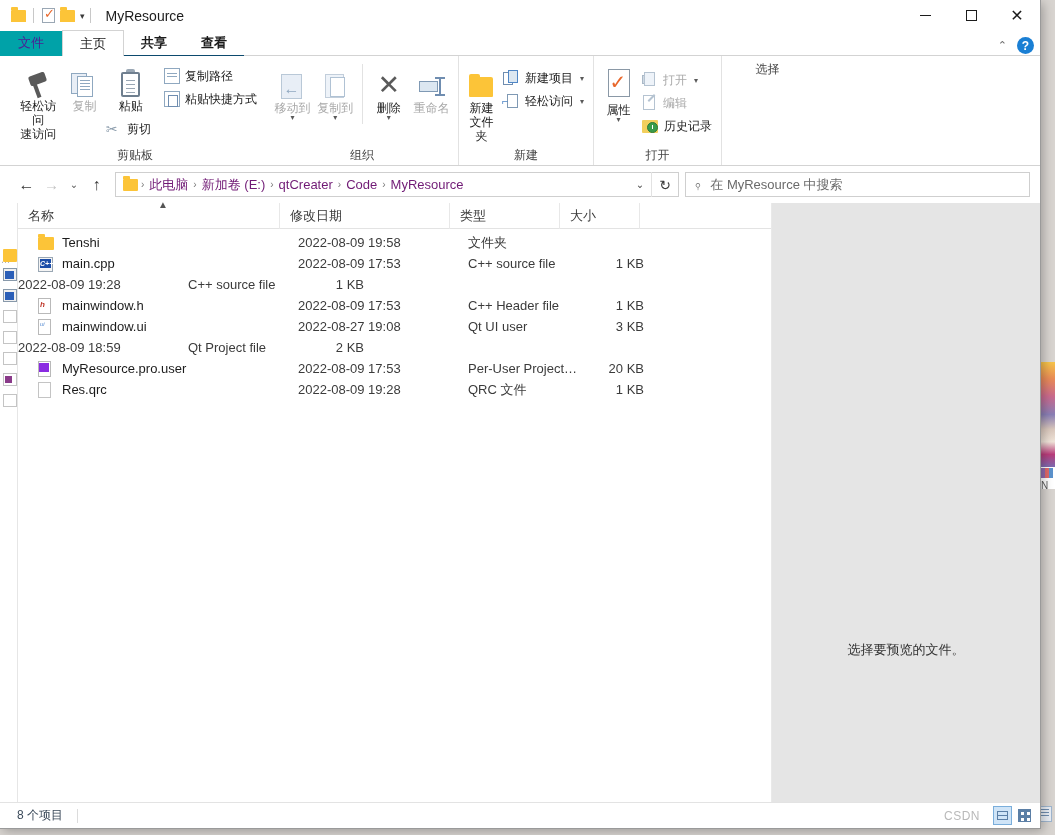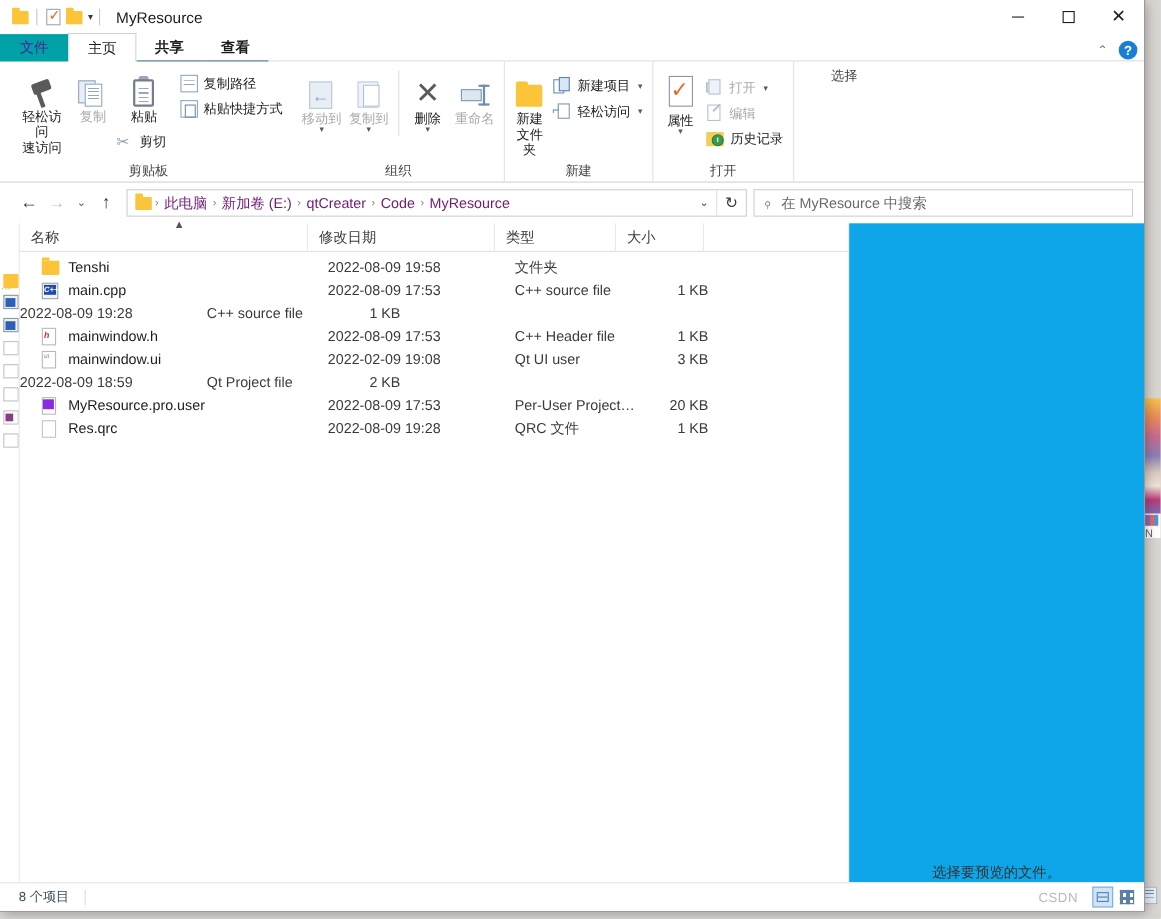--- a/index.html
+++ b/index.html
@@ -324,21 +324,21 @@
   .fi-ui { background:#fff; border:1px solid #b9b9b9; width:13px; height:16px; }
   .fi-ui .tag { position:absolute; left:1px; top:1px; font-size:6px; color:#5b8fd4; line-height:7px; }
   .fi-pro { background:#fff; border:1px solid #b9b9b9; width:13px; height:16px; }
   .fi-pro .tag { position:absolute; left:1px; top:1px; font-size:5px; color:#2e8b57; line-height:6px; }
   .fi-user { background:#fff; border:1px solid #b9b9b9; width:13px; height:16px; }
   .fi-user .tag { position:absolute; left:0px; top:1px; width:10px; height:9px; background:#8a2be2; }
   .fi-qrc { background:#fff; border:1px solid #c4c4c4; width:13px; height:16px; }
 
   .splitter { width:1px; background:#e9e9e9; flex:none; }
   .preview {
-    width:268px; background:#0ea5e9; display:flex; align-items:flex-end; justify-content:center;
+    width:268px; background:#e5e5e5; display:flex; align-items:center; justify-content:center;
     flex:none; position:relative;
   }
   .preview-text { font-size:13px; color:#333; margin-top:295px; }
 
   
   .statusbar {
     height:26px; border-top:1px solid #e3e3e3; display:flex; align-items:center;
     padding-left:17px; flex:none; position:relative; background:#fff;
   }
   .status-text { font-size:12px; color:#3b4a5a; }
@@ -684,21 +684,21 @@
 
         <div class="frow">
           <div class="c-name">
             <span class="fi">
                 <i class="fi-ui" style="position:absolute;top:0;">
                   <i class="tag">ui</i>
                 </i>
               </span>
             <span>mainwindow.ui</span>
           </div>
-          <div class="c-date">2022-02-09 19:08</div>
+          <div class="c-date">2022-08-27 19:08</div>
           <div class="c-type">Qt UI user</div>
           <div class="c-size">3 KB</div>
         </div>
 
         <div class="frow">
           <div class="c-date">2022-08-09 18:59</div>
           <div class="c-type">Qt Project file</div>
           <div class="c-size">2 KB</div>
         </div>
 

